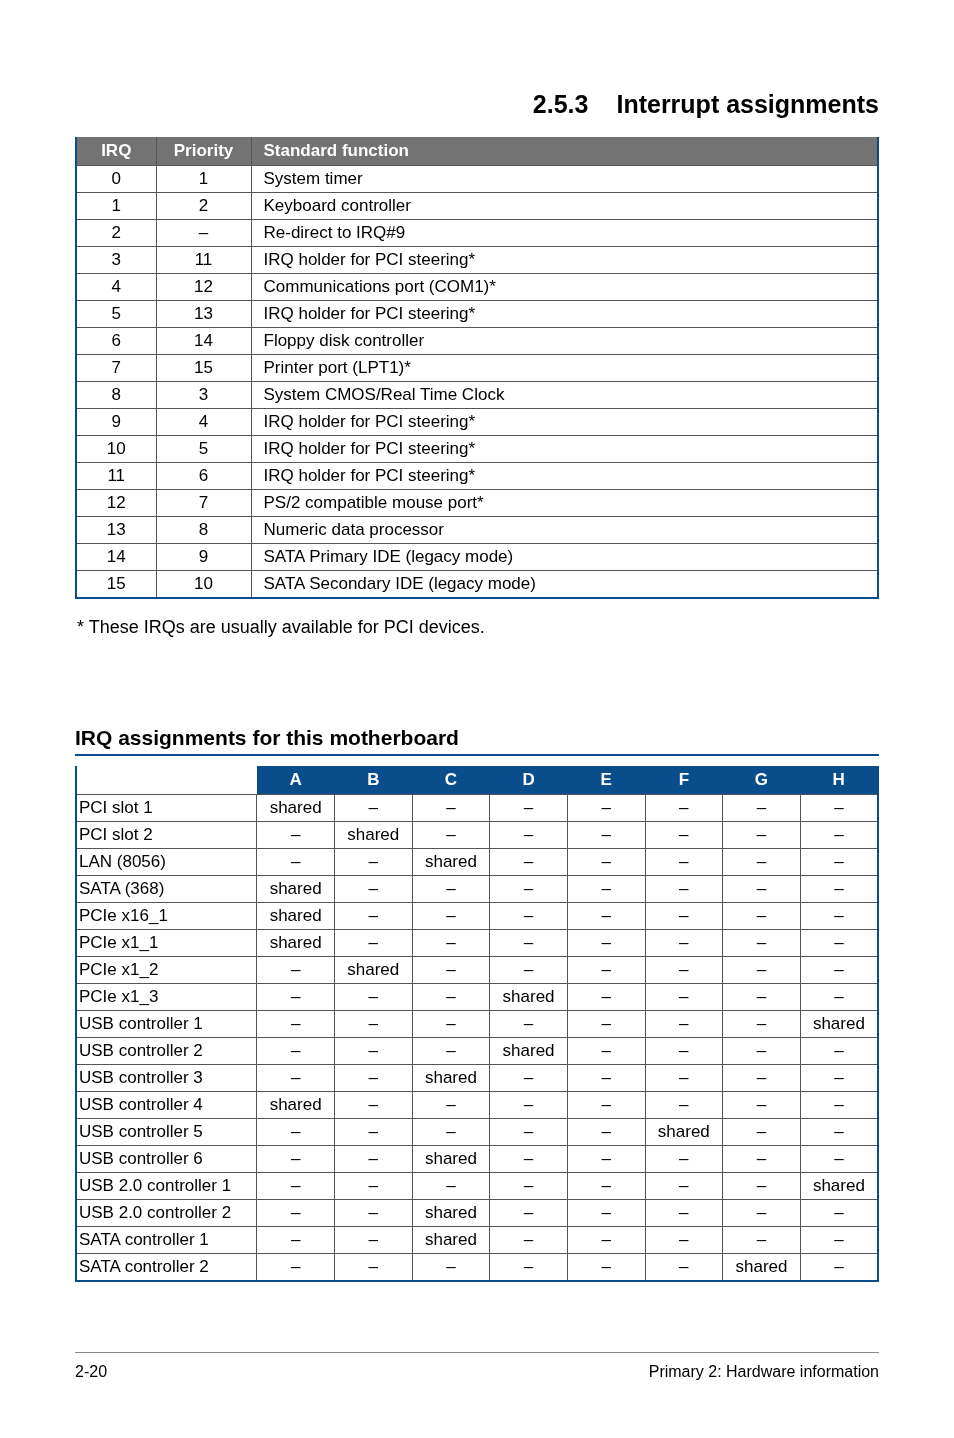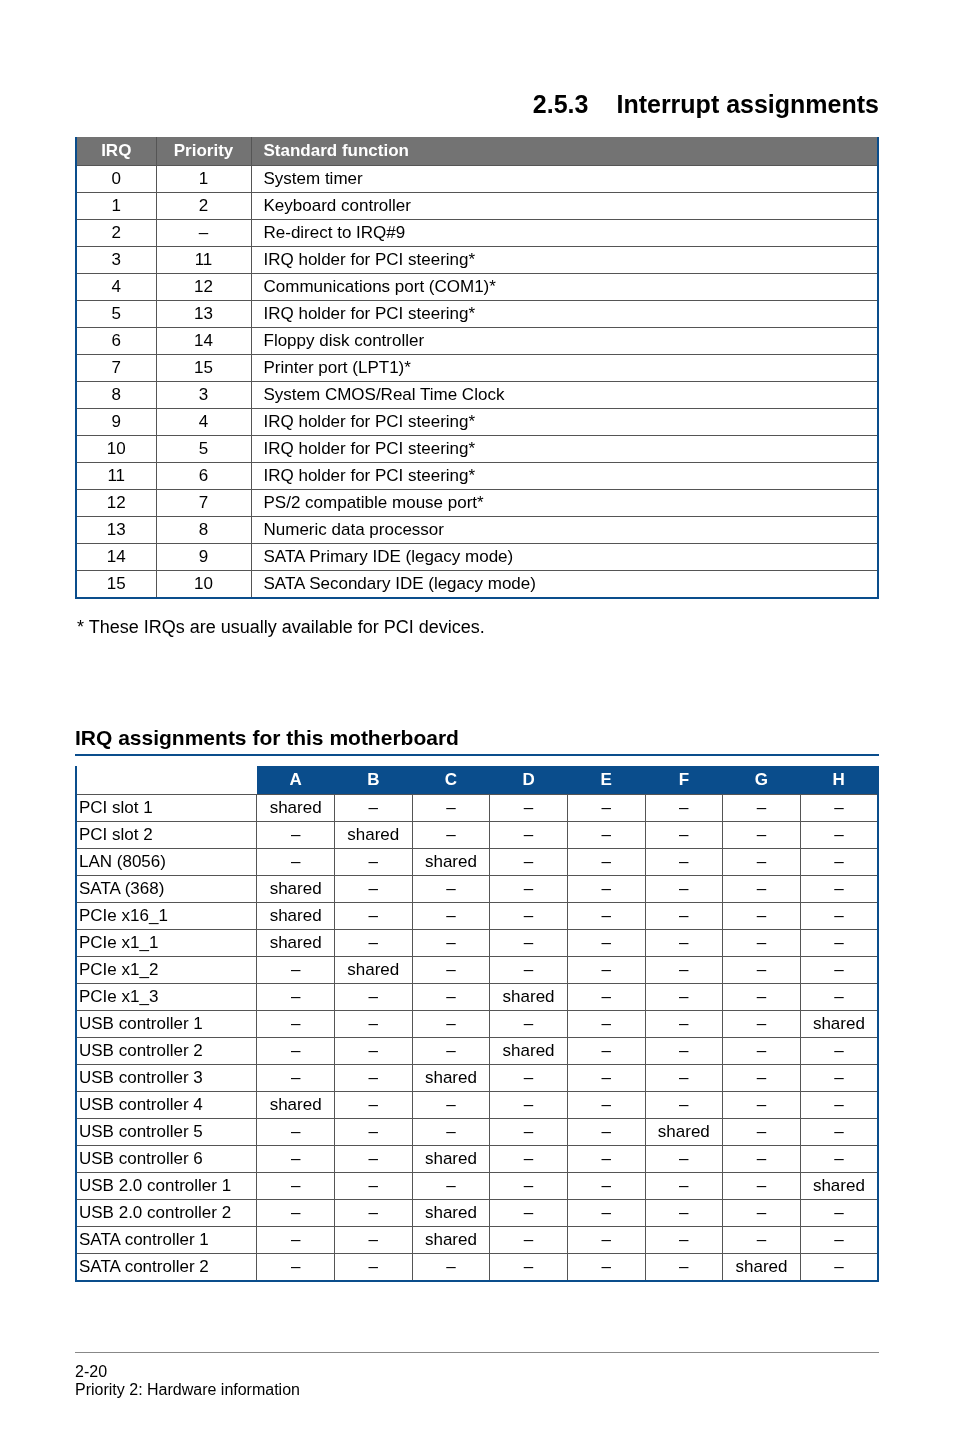--- a/index.html
+++ b/index.html
@@ -84,21 +84,20 @@
   }
   .table2 td:last-child, .table2 th:last-child { border-right: none; }
   .table2 td.left { text-align: left; padding-left: 2px; }
   .footer {
     border-top: 1px solid #888;
     margin-top: 70px;
     padding-top: 10px;
     display: flex;
     justify-content: space-between;
     font-size: 16px;
-    flex-direction: column;
   }
   .col-irq { width: 80px; }
   .col-pri { width: 95px; }
   .col-name { width: 170px; }
   .col-abc { width: 73px; }
 </style>
 </head>
 <body>
 
 <div class="page">
@@ -430,16 +429,16 @@
           <td>–</td>
           <td>–</td>
           <td>shared</td>
           <td>–</td>
         </tr>
       </tbody>
   </table>
 
   <div class="footer">
     <span>2-20</span>
-    <span>Priority 2: Hardware information</span>
+    <span>Primary 2: Hardware information</span>
   </div>
 
 </div>
 
 </body></html>

